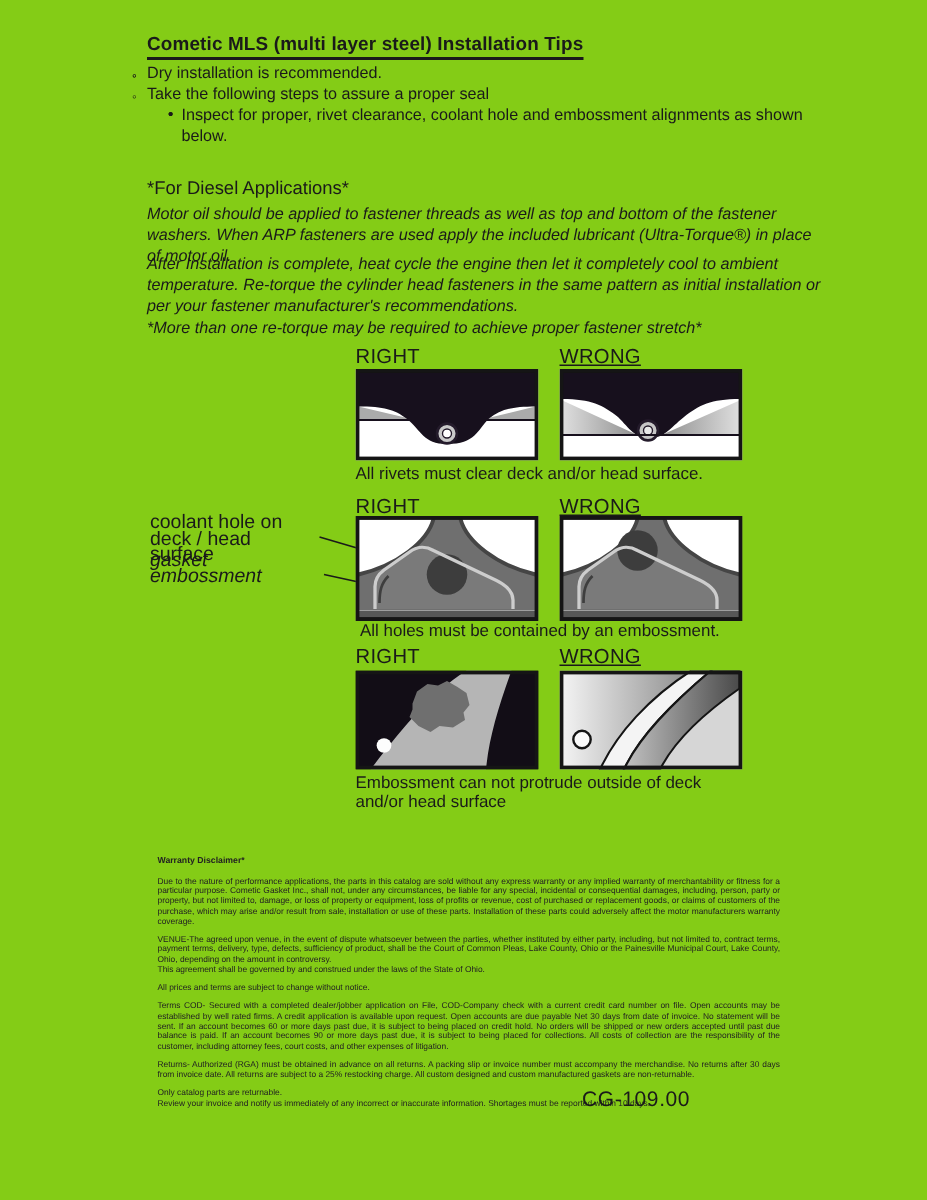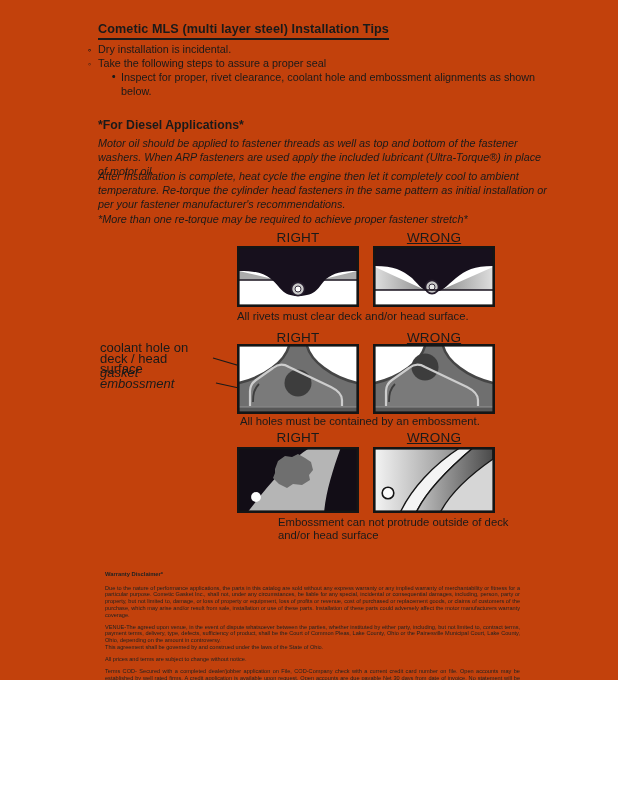--- a/index.html
+++ b/index.html
@@ -1,51 +1,51 @@
 <!DOCTYPE html>
 <html><head>
 <meta charset="utf-8">
 <style>
   html,body{margin:0;padding:0;background:#ffffff;}
   .page{
-    position:relative;width:618px;height:680px;background:#c2410c;overflow:hidden;
+    position:relative;width:618px;height:800px;background:#84cc16;overflow:hidden;
     font-family:"Liberation Sans","DejaVu Sans",sans-serif;color:#1a1a1a;
   }
   .abs{position:absolute;}
   
   .title{
     left:98px;top:22px;font-size:12.6px;font-weight:bold;letter-spacing:.1px;
     border-bottom:2px solid #1a1a1a;padding-bottom:2px;
   }
   
   .bullets{left:88px;top:42px;font-size:10.8px;line-height:14px;width:470px;}
   .b-line{position:relative;padding-left:10px;}
   .b-line .mark{position:absolute;left:0;top:1px;font-size:9px;}
   .b-sub{position:relative;padding-left:33px;}
   .b-sub .mark{position:absolute;left:24px;top:0;font-size:10px;}
   
-  .diesel-h{left:98px;top:118px;font-size:12.3px;font-weight:bold;}
+  .diesel-h{left:98px;top:118px;font-size:12.3px;font-weight:normal;}
   .dp{left:98px;width:454px;font-size:10.8px;line-height:14px;font-style:italic;}
   .dp1{top:136px;}
   .dp2{top:169px;}
   .dp3{top:212px;}
   
-  .dg-label{width:122px;text-align:center;font-size:13.5px;letter-spacing:.2px;}
+  .dg-label{width:122px;text-align:left;font-size:13.5px;letter-spacing:.2px;}
   .lblL{left:237px;} .lblR{left:373px;text-decoration:underline;}
   .r1-lbl{top:230px;} .r2-lbl{top:330px;} .r3-lbl{top:430px;}
   .panel{width:122px;}
   .p-l{left:237px;} .p-r{left:373px;}
   .r1-panel{top:246px;height:61px;}
   .r2-panel{top:344px;height:70px;}
   .r3-panel{top:447px;height:66px;}
   .panel svg{display:block;width:122px;}
   .caption{font-size:11.3px;line-height:12.5px;white-space:pre-line;}
   .cap1{left:237px;top:310px;text-align:center;}
   .cap2{left:240px;top:415px;}
-  .cap3{left:237px;top:516px;margin-left:41px;}
+  .cap3{left:237px;top:516px;}
   
   .callout{left:100px;width:112px;text-align:left;font-size:13px;line-height:10.5px;white-space:pre-line;}
   .co1{top:343px;} .co2{top:368px;font-style:italic;}
   .leaders{left:110px;top:330px;width:390px;height:100px;pointer-events:none;}
   
   .legal{left:105px;top:571px;width:415px;font-size:5.6px;line-height:6.7px;color:#222;}
   .legal .lh{font-weight:bold;font-size:5.8px;margin:0 0 7px 0;}
   .legal p{margin:0 0 5.5px 0;text-align:justify;white-space:pre-line;}
   
   .pagenum{left:388px;top:724px;font-size:14px;letter-spacing:.4px;}
@@ -56,21 +56,21 @@
 <div class="page">
 
   <div class="abs title">Cometic MLS (multi layer steel) Installation Tips</div>
 
   <div class="abs bullets">
     <div class="b-line">
       <span class="mark">◦</span>
     </div>
     <div class="b-line">
       <span class="mark">◦</span>
-      <span>Dry installation is incidental.</span>
+      <span>Dry installation is recommended.</span>
     </div>
     <div class="b-line">
       <span class="mark">◦</span>
       <span>Take the following steps to assure a proper seal</span>
     </div>
     <div class="b-sub">
       <span class="mark">•</span>
     </div>
     <div class="b-sub">
       <span class="mark">•</span>

